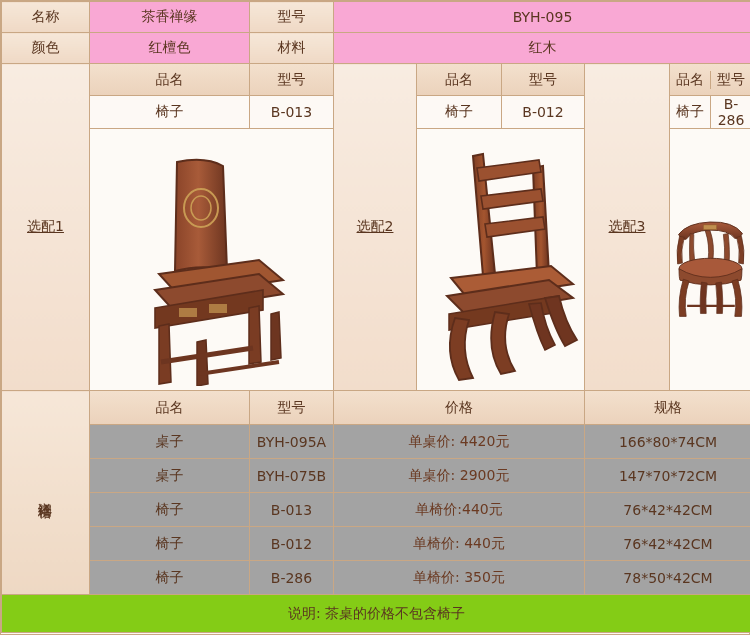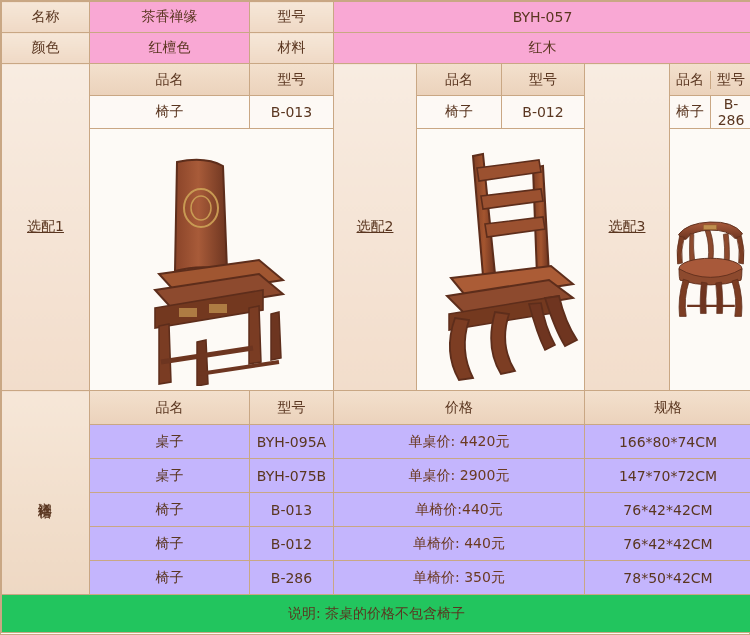--- a/index.html
+++ b/index.html
@@ -66,31 +66,31 @@
   .img-cell {
     background: #fdfaf6;
     height: 262px;
     padding: 4px 0;
   }
   .price-head {
     background: linear-gradient(180deg,#f3e0cd 0%, #ebd2bb 100%);
     height: 34px;
     font-size: 15px;
   }
-  .price-row td { height: 34px; font-size: 15px; background: #c4b5fd; }
+  .price-row td { height: 34px; font-size: 15px; background: #a3a3a3; }
   .price-row td.pv { color: #6b3a22; }
   .detail-label {
     background: linear-gradient(180deg,#f6e7d8 0%, #eed8c3 100%);
     font-size: 15px;
     line-height: 22px;
     letter-spacing: 1px;
   }
   .note-row td {
     height: 38px; font-size: 13px;
-    background: #22c55e;
+    background: #84cc16;
     color: #5a3620;
   }
   .big { font-size: 16px; margin-top: 44px; }
 
   
   .chair-wrap { display:flex; align-items:flex-end; justify-content:center; height:252px; }
   svg.chair { display:block; }
 </style>
 </head>
 <body>
@@ -106,21 +106,21 @@
     <col style="width:83px">
     <col style="width:85px">
     <col style="width:82px">
   </colgroup>
 
   <tbody>
         <tr class="row-h">
     <td class="band label-cell">名称</td>
     <td class="band value-cell">茶香禅缘</td>
     <td class="band label-cell">型号</td>
-    <td class="band value-cell" colspan="5">BYH-057</td>
+    <td class="band value-cell" colspan="5">BYH-095</td>
   </tr>
 
   <tr class="row-h">
     <td class="label-cell">颜色</td>
     <td class="value-cell">红檀色</td>
     <td class="label-cell">材料</td>
     <td class="value-cell" colspan="5">红木</td>
   </tr>
 
   <tr class="sub-head">

